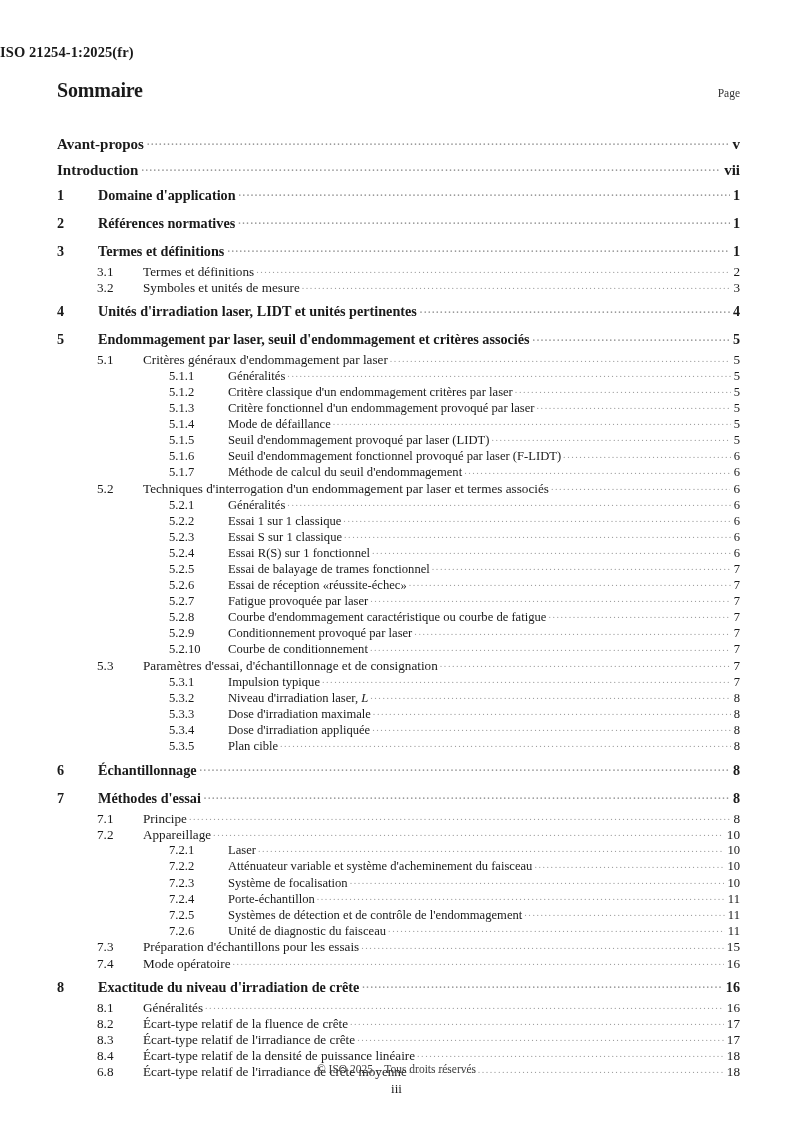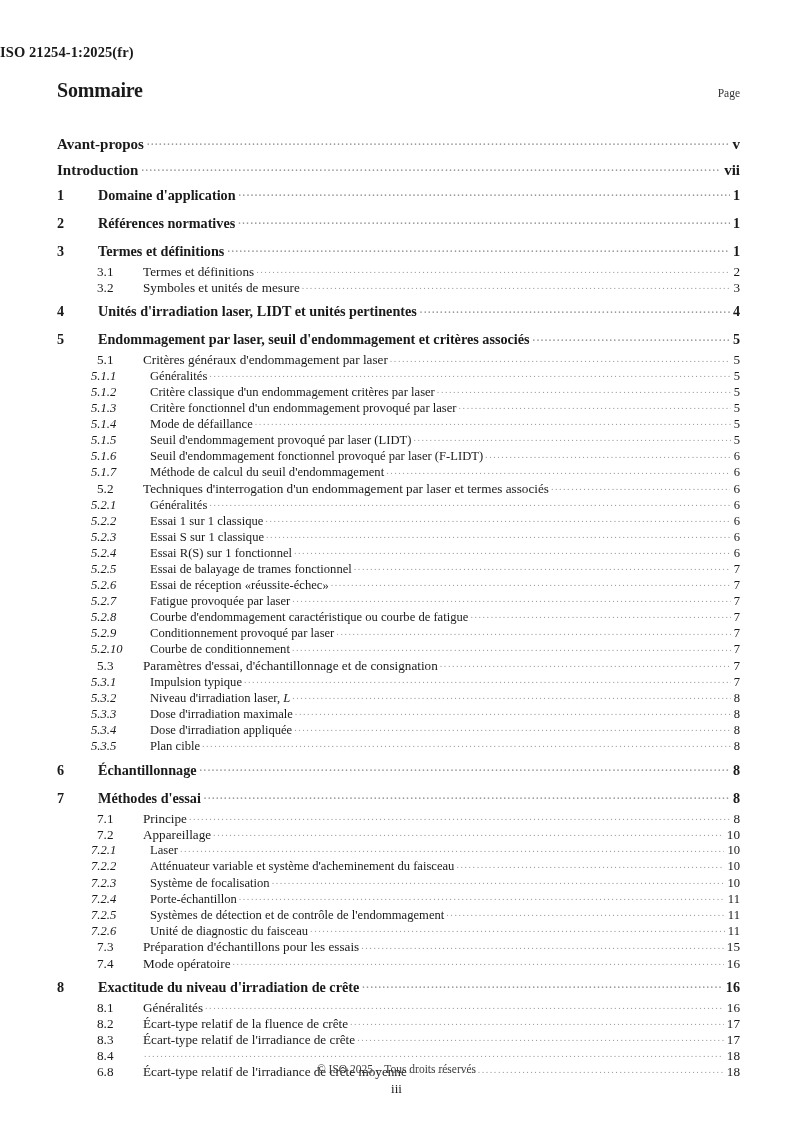--- a/index.html
+++ b/index.html
@@ -130,21 +130,21 @@
   }
   .row.lv2 .num { width: 46px; margin-left: 40px; }
   .row.lv2 .label { padding-right: 1px; }
 
   
   .row.lv3 {
     font-size: 12.6px;
     font-weight: normal;
     height: 16.1px;
   }
-  .row.lv3 .num { width: 59px; margin-left: 34px; font-style: italic; }
+  .row.lv3 .num { width: 59px; margin-left: 112px; }
   .row.lv3 .label { padding-right: 1px; }
   
   .row.lv3.wide .num { width: 59px; }
 
   .gap-lv1 { height: 7px; }
   .gap-small { height: 4px; }
 
   .ital { font-style: italic; }
 
   
@@ -482,20 +482,21 @@
           <span class="pg">17</span>
         </div>
         <div class="row lv2">
           <span class="num">8.3</span>
           <span class="label">Écart-type relatif de l'irradiance de crête</span>
           <span class="leader"></span>
           <span class="pg">17</span>
         </div>
         <div class="row lv2">
           <span class="num">8.4</span>
+          <span class="label">Écart-type relatif de la densité de puissance linéaire</span>
           <span class="leader"></span>
           <span class="pg">18</span>
         </div>
         <div class="row lv2">
           <span class="num">6.8</span>
           <span class="label">Écart-type relatif de l'irradiance de crête moyenne</span>
           <span class="leader"></span>
           <span class="pg">18</span>
         </div>
       </div>

